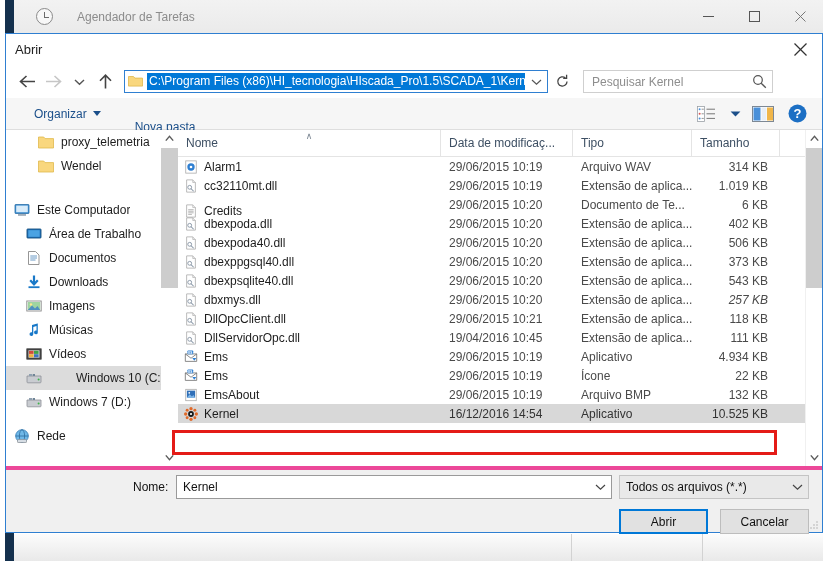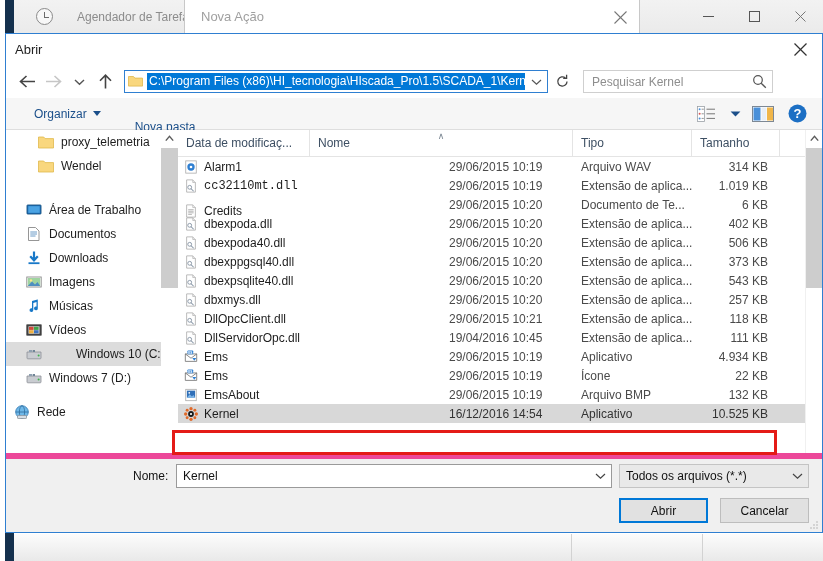--- a/index.html
+++ b/index.html
@@ -230,22 +230,22 @@
   .fp-scroll-arrow {
     position: absolute; left: 0; width: 17px; height: 17px;
     display: flex; align-items: center; justify-content: center;
   }
   .fp-scroll-thumb {
     position: absolute; left: 0; width: 17px; background: #cdcdcd;
   }
 
   
   .bottom {
-    position: absolute; left: 0; right: 0; bottom: 0; height: 79px;
-    background: #f0f0f0; border-top: 6px solid #ec4899;
+    position: absolute; left: 0; right: 0; bottom: 0; height: 66px;
+    background: #f0f0f0; border-top: 4px solid #ec4899;
   }
   .nome-label {
     position: absolute; left: 127px; top: 10px;
     font-size: 12px; color: #111111;
   }
   .nome-input {
     position: absolute; left: 170px; top: 5px; width: 436px; height: 24px;
     background: #ffffff; border: 1px solid #9a9a9a;
     display: flex; align-items: center;
   }
@@ -309,29 +309,20 @@
         </svg>
     </div>
     <div class="bg-winbtn">
       <svg width="11" height="11" viewBox="0 0 11 11">
           <line x1="0.5" y1="0.5" x2="10.5" y2="10.5" stroke="#777" stroke-width="1"></line>
           <line x1="10.5" y1="0.5" x2="0.5" y2="10.5" stroke="#777" stroke-width="1"></line>
         </svg>
     </div>
   </div>
 
-  <div class="na-window">
-    <span class="na-title">Nova Ação</span>
-    <div class="na-close">
-      <svg width="13" height="13" viewBox="0 0 13 13">
-          <line x1="0.5" y1="0.5" x2="12.5" y2="12.5" stroke="#777" stroke-width="1.1"></line>
-          <line x1="12.5" y1="0.5" x2="0.5" y2="12.5" stroke="#777" stroke-width="1.1"></line>
-        </svg>
-    </div>
-  </div>
   <div class="na-underline"></div>
 
   <div class="bg-bottom"></div>
   <div class="bg-bottom-div" style="left:571px"></div>
   <div class="bg-bottom-div" style="left:702px"></div>
 </div>
 
 <div id="dialog">
 
   <div class="dlg-titlebar">
@@ -459,20 +450,30 @@
           <div class="sb-item" style="padding-left: 32px;">
             <span style="display: flex; align-items: center; flex: 0 0 auto;">
               <svg width="16" height="16" viewBox="0 0 16 16">
                 <path d="M0.5 3 h5.2 l1.4 1.6 h8.4 v9.4 h-15 z" fill="#f9d77e" stroke="#e0b94c" stroke-width="0.8"></path>
               </svg>
             </span>
             <span class="sb-label">Wendel</span>
           </div>
           <div class="sb-spacer"></div>
           <div class="sb-spacer"></div>
+          <div class="sb-item" style="padding-left: 8px;">
+            <span style="display: flex; align-items: center; flex: 0 0 auto;">
+              <svg width="16" height="16" viewBox="0 0 16 16">
+                <rect x="1" y="2.5" width="14" height="9" rx="0.6" fill="#3f8fd0" stroke="#2b6ea8" stroke-width="0.8"></rect>
+                <rect x="2.2" y="3.6" width="11.6" height="6.6" fill="#d9ecfa"></rect>
+                <rect x="4" y="12.2" width="8" height="1.5" fill="#8a9aa8"></rect>
+              </svg>
+            </span>
+            <span class="sb-label">Este Computador</span>
+          </div>
           <div class="sb-item" style="padding-left: 20px;">
             <span style="display: flex; align-items: center; flex: 0 0 auto;">
               <svg width="16" height="16" viewBox="0 0 16 16">
                 <rect x="1" y="3" width="14" height="9" rx="0.6" fill="#1f6fb8" stroke="#14507f" stroke-width="0.9"></rect>
                 <rect x="2.3" y="4.2" width="11.4" height="6.6" fill="#4ba3e3"></rect>
               </svg>
             </span>
             <span class="sb-label">Área de Trabalho</span>
           </div>
           <div class="sb-item" style="padding-left: 20px;">
@@ -572,27 +573,27 @@
         <div class="sb-scroll-arrow" style="bottom:0">
           <svg width="9" height="7" viewBox="0 0 9 7">
               <path d="M0.8 1.4 L4.5 5.6 L8.2 1.4" stroke="#5a5a5a" stroke-width="1.4" fill="none"></path>
             </svg>
         </div>
       </div>
     </div>
 
     <div class="filepane">
       <div class="col-head" id="col-head">
-          <div class="col" style="width: 132px;">
-            <span>Data de modificaç...</span>
-          </div>
           <div class="col" style="width: 263px;">
             <span>Nome</span>
             <span class="col-sort">∧</span>
           </div>
+          <div class="col" style="width: 132px;">
+            <span>Data de modificaç...</span>
+          </div>
           <div class="col" style="width: 119px;">
             <span>Tipo</span>
           </div>
           <div class="col" style="width: 88px;">
             <span>Tamanho</span>
           </div>
         </div>
       <div class="rows" id="file-rows">
           <div class="row">
             <div class="cell-name" style="width: 263px;">
@@ -603,21 +604,21 @@
                   <circle cx="8" cy="8" r="1.5" fill="#ffffff"></circle>
                 </svg>
               </span>
               <span>Alarm1</span>
             </div>
             <div class="cell-date" style="width: 132px;">29/06/2015 10:19</div>
             <div class="cell-type" style="width: 119px;">Arquivo WAV</div>
             <div class="cell-size" style="width: 88px;">314 KB</div>
           </div>
           <div class="row">
-            <div class="cell-name" style="width: 263px; font-family: Liberation Mono, monospace;">
+            <div class="cell-name" style="width: 263px;">
               <span style="display: flex; align-items: center; flex: 0 0 auto;">
                 <svg width="14" height="14" viewBox="0 0 16 16">
                   <path d="M3 1 h7 l3 3 v11 h-10 z" fill="#ffffff" stroke="#a9a9a9" stroke-width="0.9"></path>
                   <path d="M10 1 v3 h3" fill="#e8e8e8" stroke="#a9a9a9" stroke-width="0.7"></path>
                   <circle cx="6.5" cy="9.5" r="2.2" fill="none" stroke="#8a98a8" stroke-width="1.1"></circle>
                   <line x1="8" y1="11" x2="11" y2="14" stroke="#8a98a8" stroke-width="1.2"></line>
                 </svg>
               </span>
               <span>cc32110mt.dll</span>
             </div>
@@ -714,21 +715,21 @@
                   <path d="M3 1 h7 l3 3 v11 h-10 z" fill="#ffffff" stroke="#a9a9a9" stroke-width="0.9"></path>
                   <path d="M10 1 v3 h3" fill="#e8e8e8" stroke="#a9a9a9" stroke-width="0.7"></path>
                   <circle cx="6.5" cy="9.5" r="2.2" fill="none" stroke="#8a98a8" stroke-width="1.1"></circle>
                   <line x1="8" y1="11" x2="11" y2="14" stroke="#8a98a8" stroke-width="1.2"></line>
                 </svg>
               </span>
               <span>dbxmys.dll</span>
             </div>
             <div class="cell-date" style="width: 132px;">29/06/2015 10:20</div>
             <div class="cell-type" style="width: 119px;">Extensão de aplica...</div>
-            <div class="cell-size" style="width: 88px;">257 KB</div>
+            <div class="cell-size" style="width: 88px; font-style: italic;">257 KB</div>
           </div>
           <div class="row">
             <div class="cell-name" style="width: 263px;">
               <span style="display: flex; align-items: center; flex: 0 0 auto;">
                 <svg width="14" height="14" viewBox="0 0 16 16">
                   <path d="M3 1 h7 l3 3 v11 h-10 z" fill="#ffffff" stroke="#a9a9a9" stroke-width="0.9"></path>
                   <path d="M10 1 v3 h3" fill="#e8e8e8" stroke="#a9a9a9" stroke-width="0.7"></path>
                   <circle cx="6.5" cy="9.5" r="2.2" fill="none" stroke="#8a98a8" stroke-width="1.1"></circle>
                   <line x1="8" y1="11" x2="11" y2="14" stroke="#8a98a8" stroke-width="1.2"></line>
                 </svg>

